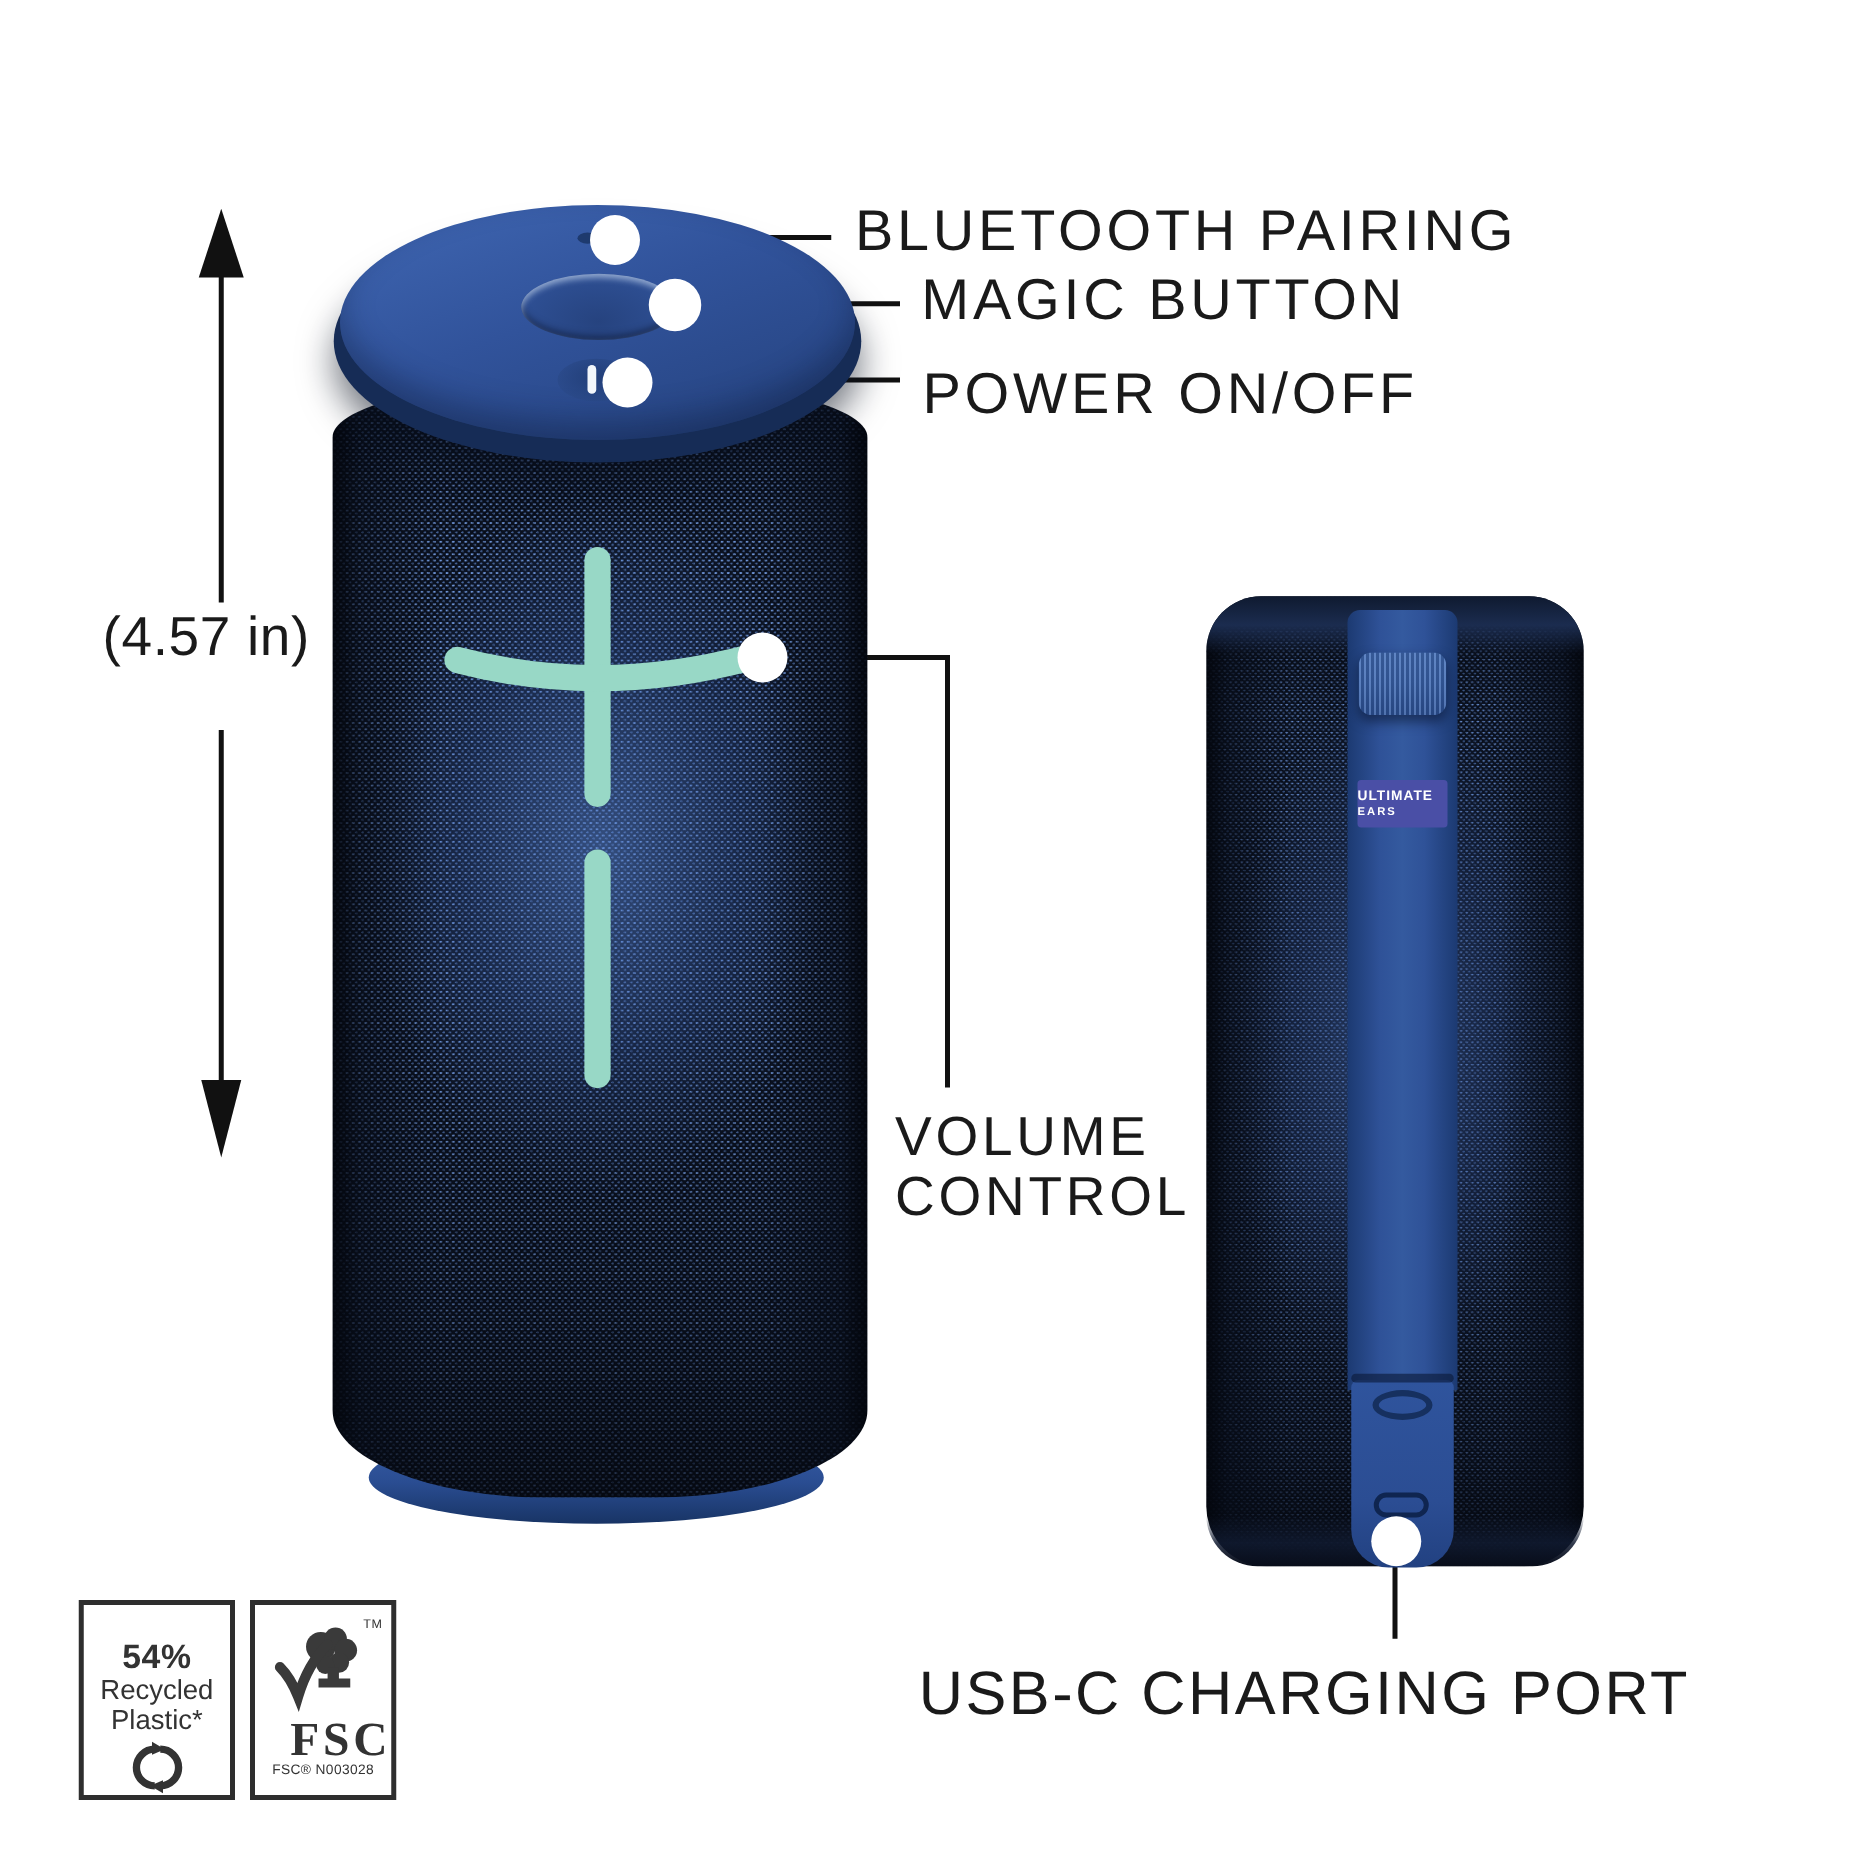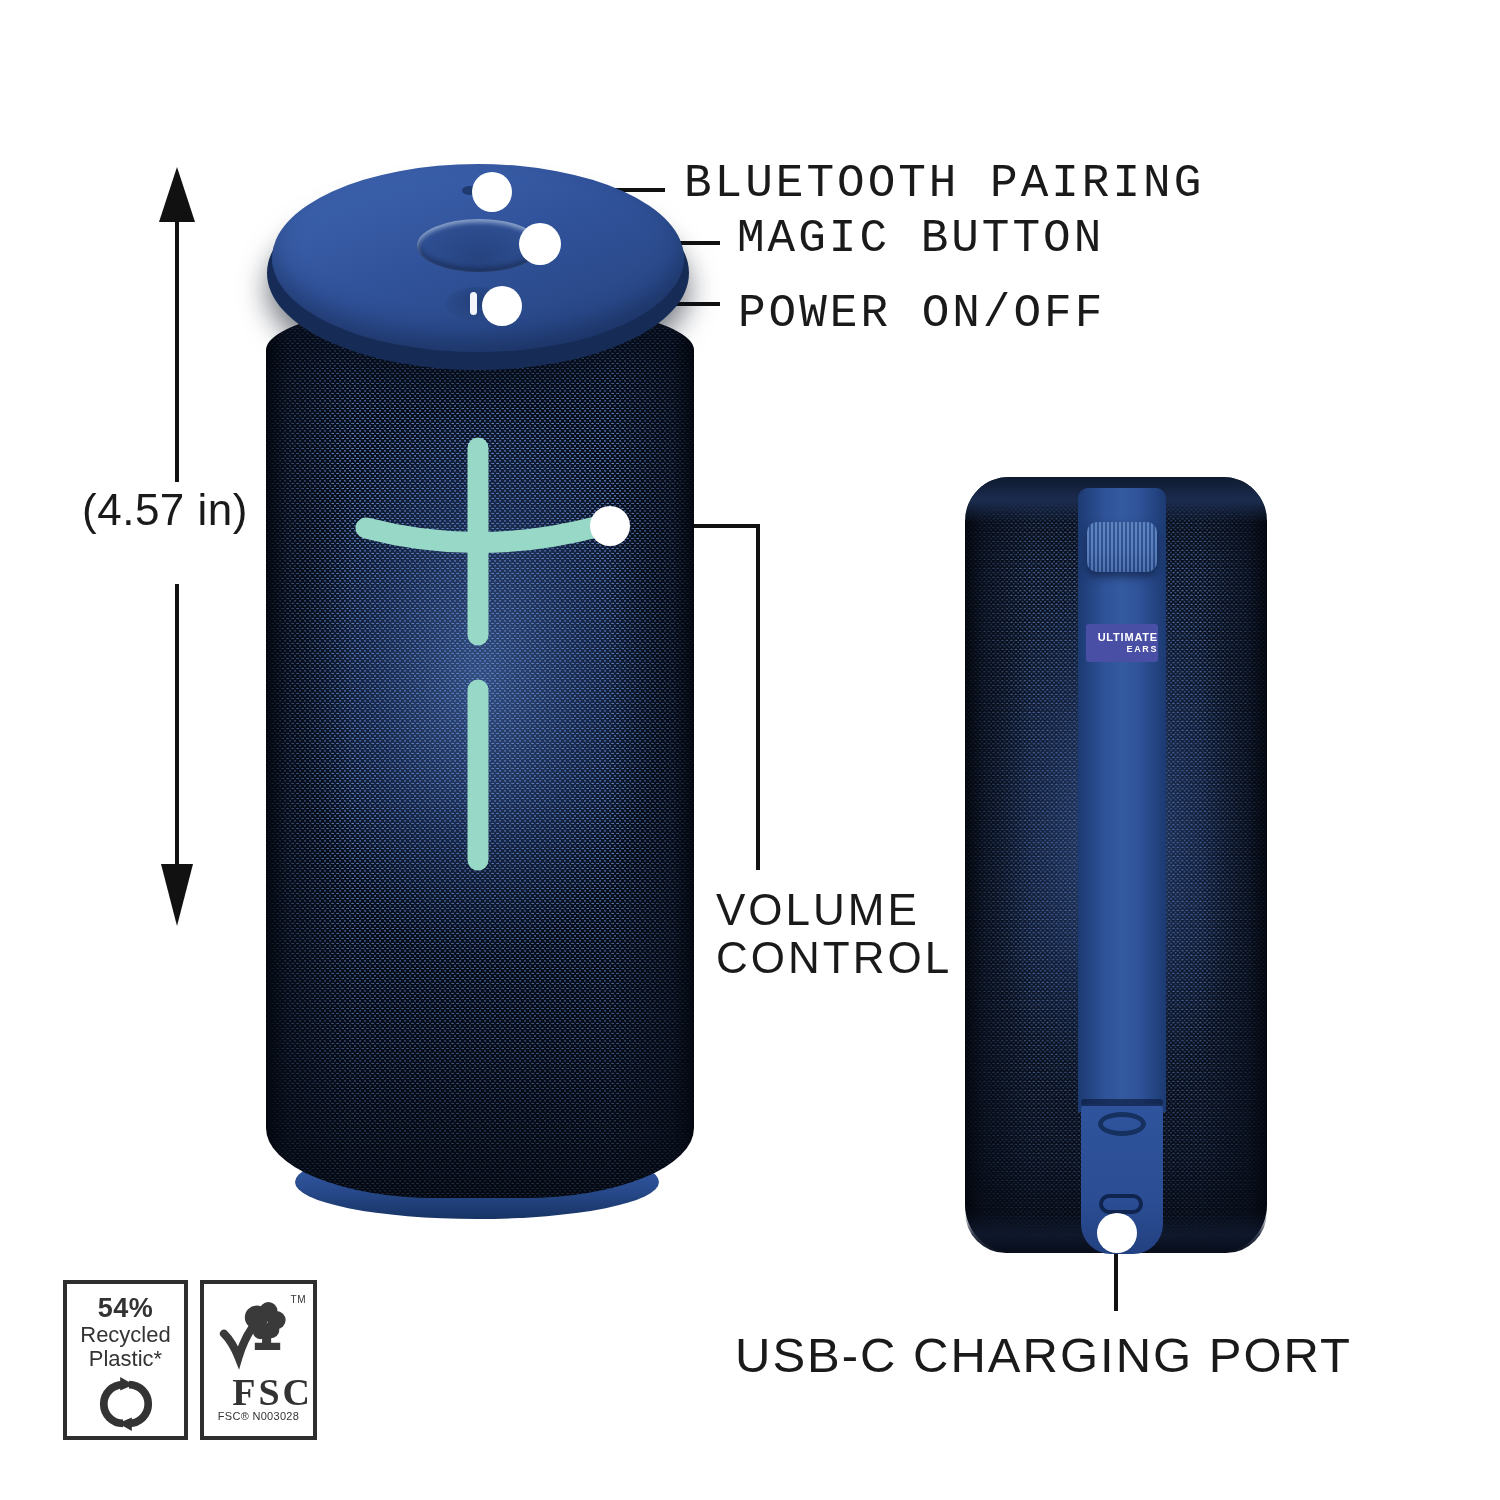--- a/index.html
+++ b/index.html
@@ -1,20 +1,20 @@
 <!DOCTYPE html>
 <html><head>
 <meta charset="utf-8">
 <style>
   * { margin:0; padding:0; box-sizing:border-box; }
   html,body { width:1500px; height:1500px; background:#ffffff; font-family:"Liberation Sans",sans-serif; }
   #stage { position:relative; width:1500px; height:1500px; background:#fff; overflow:hidden; }
 
   
-  .lbl { position:absolute; font-family:Liberation Mono, monospace; font-weight:400;
+  .lbl { position:absolute; font-family:Liberation Sans, sans-serif; font-weight:400;
          color:#1a1a1a; white-space:nowrap; }
   .lbl-big { font-size:46px; line-height:46px; letter-spacing:3px; }
   .callout-line { position:absolute; background:#111; }
   .callout-dot  { position:absolute; width:40px; height:40px; border-radius:50%; background:#ffffff; z-index:20; }
 
   
   .mesh {
     position:absolute;
     background-color:#0a1120;
     background-image:
@@ -86,36 +86,36 @@
             border-radius:10px 10px 0 0;
             background:linear-gradient(90deg,#1c3a72 0%, #2f5298 30%, #345a9f 50%, #2f5298 70%, #1c3a72 100%); }
   .strap  { position:absolute; left:1087px; top:522px; width:70px; height:50px; z-index:5;
             border-radius:10px;
             background:
               repeating-linear-gradient(90deg, rgba(170,198,240,0.28) 0 2px, rgba(18,38,76,0.28) 2px 4px),
               linear-gradient(180deg,#436cb2 0%, #3b63a9 50%, #2e5295 100%);
             box-shadow:0 5px 9px rgba(8,18,42,0.55); }
   .brand-badge { position:absolute; left:1086px; top:624px; width:72px; height:38px; z-index:5;
                  background:#4a4fa6; border-radius:3px; display:flex; flex-direction:column;
-                 align-items:flex-end; justify-content:center; }
+                 align-items:flex-start; justify-content:center; }
   .brand-top { font-size:11px; font-weight:bold; letter-spacing:0.8px; color:#fff; line-height:13px; }
   .brand-bot { font-size:9px;  font-weight:bold; letter-spacing:1.6px; color:#fff; line-height:11px; }
   .door   { position:absolute; left:1081px; top:1104px; width:82px; height:150px; z-index:4;
             border-radius:6px 6px 30px 30px;
             background:linear-gradient(180deg,#2f549d 0%, #2b4d93 65%, #224181 100%); }
   .door-seam { position:absolute; left:1081px; top:1099px; width:82px; height:7px; z-index:5;
                background:rgba(13,28,60,0.65); border-radius:4px; }
   .door-handle { position:absolute; left:1098px; top:1112px; width:48px; height:24px; z-index:5;
                  border:5px solid #16305f; border-radius:50%; }
   .usb-port { position:absolute; left:1099px; top:1194px; width:44px; height:20px; z-index:5;
               border:4px solid #0f2550; border-radius:10px; }
 
   
   .eco-box { position:absolute; top:1280px; height:160px; border:4px solid #2e2e2e; background:#fff; }
-  .eco-recycled { left:63px; width:125px; display:flex; flex-direction:column; align-items:center; padding-top:9px; }
+  .eco-recycled { left:63px; width:125px; display:flex; flex-direction:column; align-items:center; padding-top:26px; }
   .eco-fsc      { left:200px; width:117px; }
   .eco-pct   { font-size:27px; line-height:30px; font-weight:bold; color:#333; letter-spacing:0.5px; }
   .eco-txt   { font-size:22px; line-height:24px; color:#333; }
   .eco-fsc-name { position:absolute; left:0; right:0; top:86px; text-align:right;
                   font-family:"Liberation Serif",serif; font-weight:bold; font-size:38px;
                   letter-spacing:3px; color:#333; }
   .eco-fsc-lic  { position:absolute; left:0; right:0; top:126px; text-align:center;
                   font-size:11px; color:#333; letter-spacing:0.3px; }
   .eco-fsc-tm   { position:absolute; right:7px; top:10px; font-size:10px; color:#333; letter-spacing:0.5px; }
 

